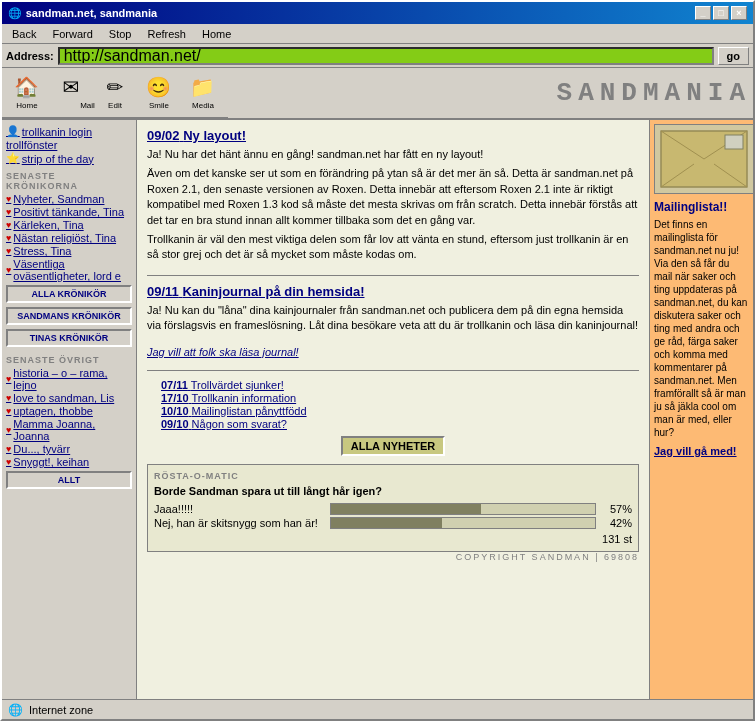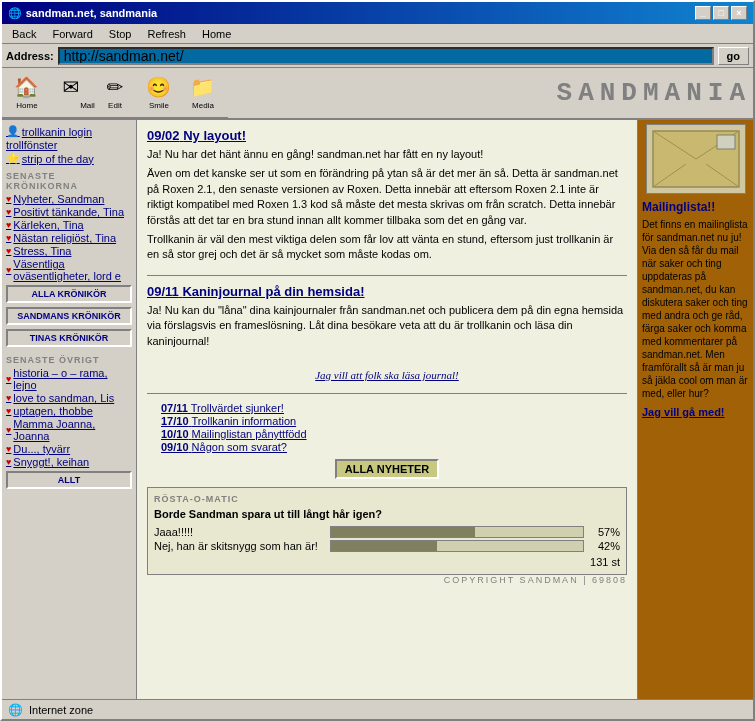--- a/index.html
+++ b/index.html
@@ -12,21 +12,21 @@
     .title-bar-buttons { display: flex; gap: 2px; }
     .title-btn { width: 16px; height: 14px; background: #d4d0c8; border: 1px solid #808080; border-top-color: #fff; border-left-color: #fff; font-size: 9px; display: flex; align-items: center; justify-content: center; cursor: pointer; }
 
     
     .menu-bar { background: #d4d0c8; padding: 2px 4px; display: flex; gap: 4px; border-bottom: 1px solid #808080; height: 20px; align-items: center; }
     .menu-item { padding: 1px 6px; font-size: 11px; cursor: pointer; }
 
     
     .address-bar { background: #d4d0c8; padding: 2px 4px; display: flex; align-items: center; gap: 4px; border-bottom: 1px solid #808080; height: 24px; }
     .address-label { font-size: 11px; font-weight: bold; }
-    .address-input { flex: 1; height: 18px; border: 2px inset #808080; padding: 0 4px; font-size: 14px; background: #0369a1; }
+    .address-input { flex: 1; height: 18px; border: 2px inset #808080; padding: 0 4px; font-size: 16px; background: #84cc16; }
     .go-btn { background: #d4d0c8; border: 1px solid #808080; border-top-color: #fff; border-left-color: #fff; padding: 1px 8px; font-size: 11px; font-weight: bold; cursor: pointer; height: 18px; }
 
     
     .icon-toolbar { background: #d4d0c8; padding: 2px 4px; display: flex; align-items: center; gap: 2px; border-bottom: 1px solid #808080; height: 50px; }
     .toolbar-icon { width: 42px; height: 42px; display: flex; flex-direction: column; align-items: center; justify-content: center; gap: 2px; cursor: pointer; font-size: 9px; border: 1px solid transparent; }
 
     
     .logo-area { background: #d4d0c8; display: flex; justify-content: center; align-items: center; padding: 2px; height: 50px; }
     .logo-text { font-size: 26px; font-family: 'Courier New', monospace; font-weight: bold; color: #808080; letter-spacing: 6px; text-transform: uppercase; }
 
@@ -59,21 +59,21 @@
     .poll-title { font-size: 9px; color: #808080; font-weight: bold; text-transform: uppercase; margin-bottom: 4px; letter-spacing: 1px; }
     .poll-question { font-size: 11px; font-weight: bold; margin-bottom: 6px; }
     .poll-option { display: flex; align-items: center; margin-bottom: 2px; font-size: 11px; }
     .poll-bar-container { flex: 1; background: #d0d0b0; height: 12px; margin: 0 6px; border: 1px solid #808080; }
     .poll-bar { background: #808060; height: 100%; }
     .poll-pct { width: 30px; text-align: right; font-size: 11px; }
     .poll-total { font-size: 11px; text-align: right; margin-top: 4px; }
     .copyright { font-size: 9px; color: #808080; text-align: right; letter-spacing: 2px; text-transform: uppercase; }
 
     
-    .right-panel { width: 116px; background: #a16207; border-left: 1px solid #808080; padding: 4px; flex-shrink: 0; overflow-y: auto; }
+    .right-panel { width: 104px; background: #fdba74; border-left: 1px solid #808080; padding: 4px; flex-shrink: 0; overflow-y: auto; }
     .envelope-img { width: 100px; height: 70px; background: #d0c8a0; border: 1px solid #808080; margin: 0 auto 6px auto; display: flex; align-items: center; justify-content: center; }
     .mailing-title { font-size: 12px; font-weight: bold; color: #000080; margin-bottom: 4px; }
     .mailing-body { font-size: 10px; line-height: 1.3; }
     .mailing-link { color: #000080; text-decoration: underline; cursor: pointer; font-weight: bold; font-size: 11px; display: block; margin-top: 6px; }
 
     
     .status-bar { background: #d4d0c8; border-top: 1px solid #808080; padding: 2px 6px; display: flex; align-items: center; gap: 6px; height: 20px; }
     .status-icon { font-size: 12px; }
     .status-text { font-size: 11px; }
   </style>
@@ -227,21 +227,21 @@
 
       <hr class="divider">
 
       <div class="news-item">
         <div class="news-title">
           <a>
             <span>09/11</span> <span>Kaninjournal på din hemsida!</span>
           </a>
         </div>
         <div class="news-body">Ja! Nu kan du "låna" dina kainjournaler från sandman.net och publicera dem på din egna hemsida via förslagsvis en frameslösning. Låt dina besökare veta att du är trollkanin och läsa din kaninjournal!</div>
-        <div style="text-align:center; margin-top:20px;font-family:Liberation Serif, serif;">
+        <div style="text-align:left; margin-top:12px;">
           <a class="news-link">Jag vill att folk ska läsa journal!</a>
         </div>
       </div>
 
       <hr class="divider">
 
       <div class="older-news">
         <a><strong>07/11</strong> <span>Trollvärdet sjunker!</span></a>
         <a><strong>17/10</strong> <span>Trollkanin information</span></a>
         <a><strong>10/10</strong> <span>Mailinglistan pånyttfödd</span></a>

